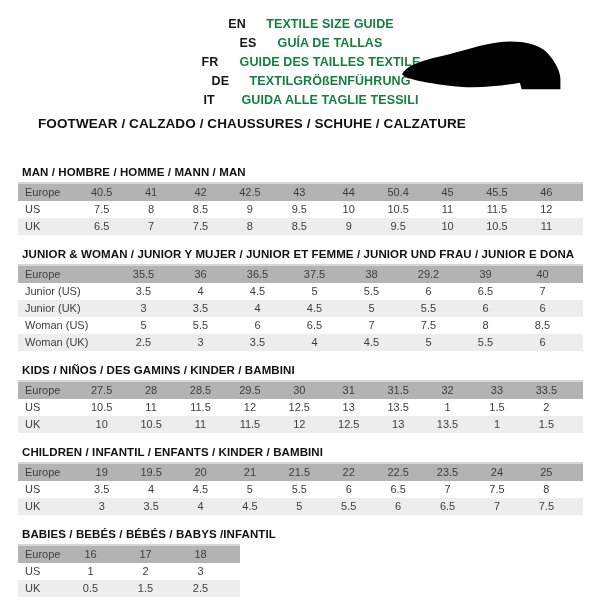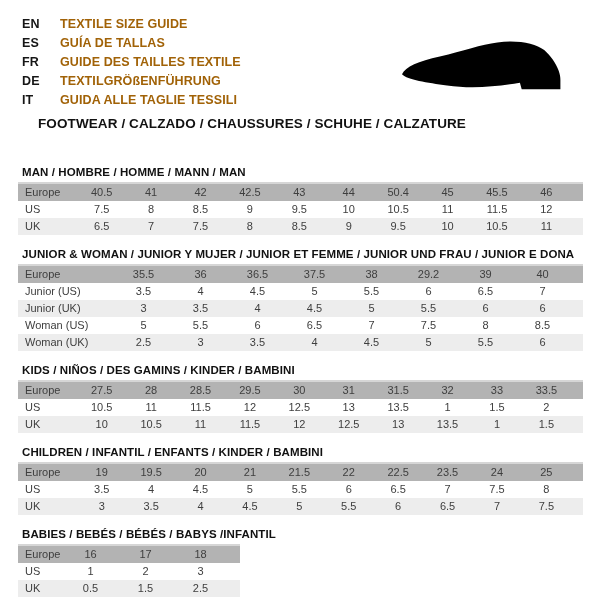--- a/index.html
+++ b/index.html
@@ -6,26 +6,26 @@
   body {
     width: 600px; height: 600px; overflow: hidden;
     font-family: "Liberation Sans", sans-serif;
     -webkit-font-smoothing: antialiased;
     color: #3e3e3e;
   }
   .page { position: relative; width: 600px; height: 600px; }
 
   
   .header { position: relative; padding: 15px 0 0 22px; }
-  .lang-row { display: flex; line-height: 19px; }
+  .lang-row { display: flex; line-height: 19px; justify-content: center; }
   .lang-code {
     width: 38px; font-weight: bold; font-size: 12.5px; color: #161616;
     letter-spacing: 0.1px;
   }
-  .lang-label { font-weight: bold; font-size: 12.5px; color: #a16207; letter-spacing: 0.1px; }
+  .lang-label { font-weight: bold; font-size: 12.5px; color: #15803d; letter-spacing: 0.1px; }
   .category-line {
     margin-top: 6px; font-weight: bold; font-size: 13.5px; color: #111111;
     letter-spacing: 0.1px;
     padding-left: 16px;
   }
   .shoe { position: absolute; left: 393px; top: 33px; width: 180px; height: 60px; }
 
   
   .tables { padding-left: 18px; margin-top: 33px; }
   .size-table { margin-bottom: 11px; }
@@ -34,21 +34,21 @@
     height: 17px; line-height: 17px; margin: 0 12px 1px 4px; letter-spacing: 0.1px;
     white-space: nowrap;
   }
   .tbl { border-top: 2px solid var(--tbl-border, #d6d6d6); width: 565px; }
   .t-babies .tbl { width: 222px; }
   .trow {
     display: flex; height: 17px; line-height: 17px;
     font-size: 11px; padding-right: 12px; box-sizing: border-box;
   }
   .r-head { background: var(--head-bg, #b3b3b3); }
-  .r-white { background: var(--row-bg, #ffffff); }
+  .r-white { background: var(--row-bg, #ffffff); justify-content: center; }
   .r-alt { background: var(--alt-bg, #ededed); }
   .cell-label { width: 52px; padding-left: 7px; flex-shrink: 0; white-space: nowrap; }
   .t-junior .cell-label { width: 90px; }
   .t-babies .cell-label { width: 38px; }
   .cell-val { flex: 1 1 0; text-align: center; }
 </style>
 </head>
 <body>
 
 <div class="page">

